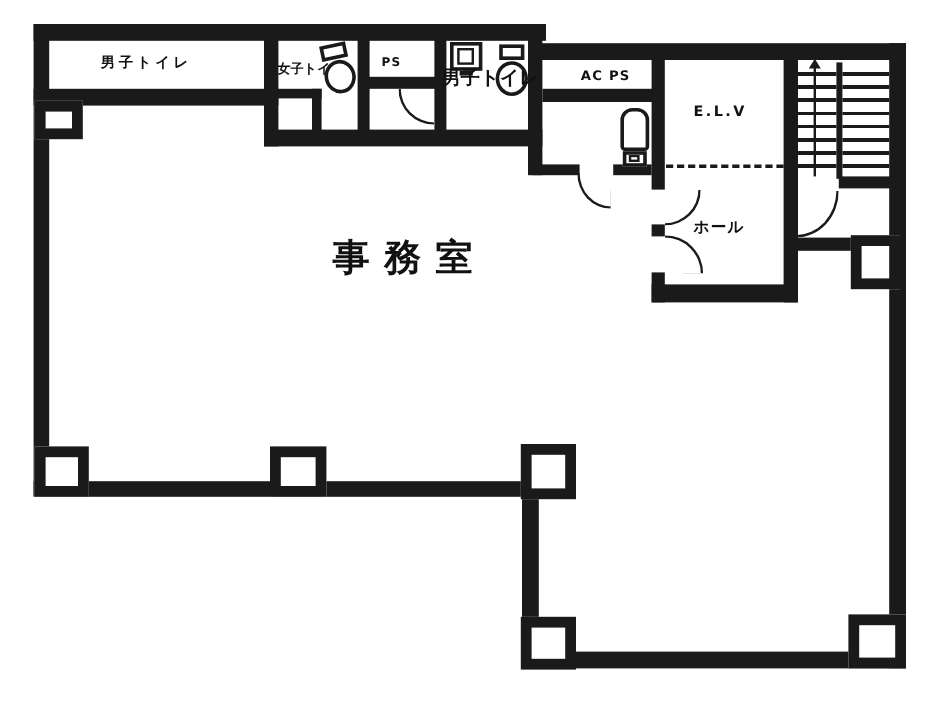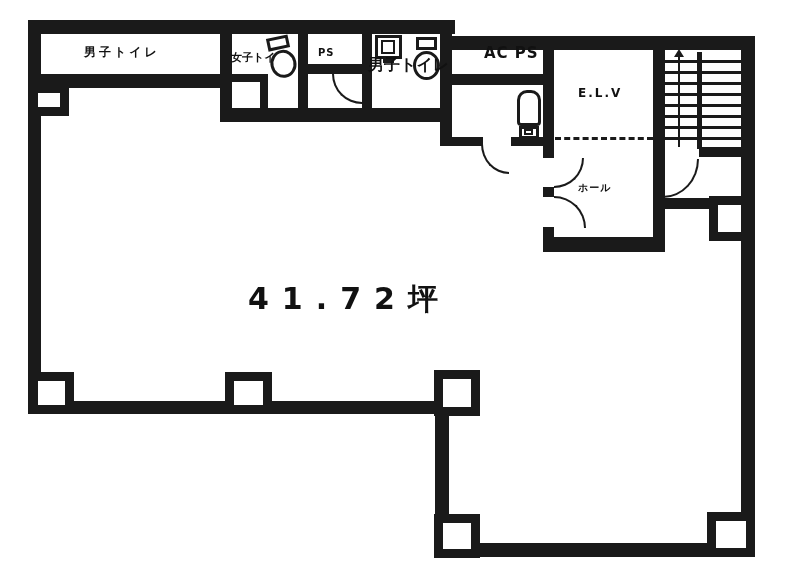--- a/index.html
+++ b/index.html
@@ -97,18 +97,18 @@
     <div class="part" style="left:4px;top:36px;width:20px;height:13px"></div>
     <div class="part" style="left:9px;top:39px;width:9px;height:6px;border-width:2px"></div>
   </div>
 
   <div class="fix part" style="left:445px;top:83px;width:28px;height:50px;border-width:4px"></div>
 
   <div class="lbl" style="left:84px;top:46px;font-size:12px;letter-spacing:3px">男子トイレ</div>
   <div class="lbl" style="left:231px;top:52px;font-size:11px;z-index:4">女子トイレ</div>
   <div class="lbl" style="left:318px;top:48px;font-size:10px;letter-spacing:1px">PS</div>
   <div class="lbl" style="left:368px;top:57px;font-size:16px;z-index:6">男子トイレ</div>
-  <div class="lbl" style="left:484px;top:46px;font-size:15px;letter-spacing:1px">AC PS</div>
+  <div class="lbl" style="left:484px;top:58px;font-size:11px;letter-spacing:1px">AC PS</div>
   <div class="lbl" style="left:578px;top:87px;font-size:12px;letter-spacing:2px">E.L.V</div>
-  <div class="lbl" style="left:578px;top:183px;font-size:10px;letter-spacing:1px">ホール</div>
-  <div class="lbl" style="left:248px;top:284px;font-size:30px;letter-spacing:13px">41.72坪</div>
+  <div class="lbl" style="left:578px;top:183px;font-size:13px;letter-spacing:1px">ホール</div>
+  <div class="lbl" style="left:277px;top:200px;font-size:31px;letter-spacing:12px">事務室</div>
 
 </div>
 
 </body></html>

